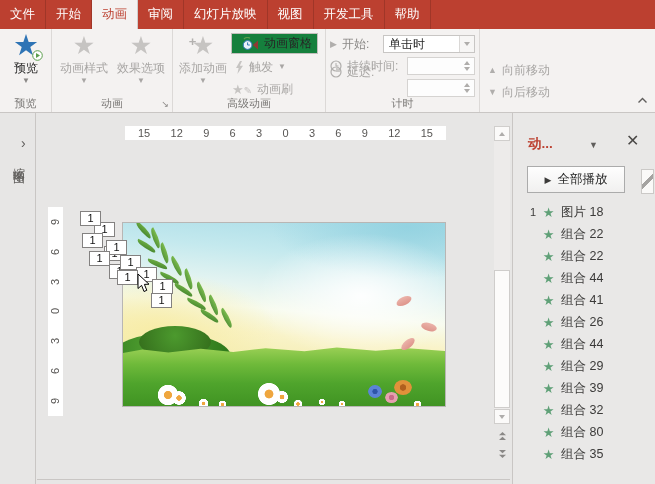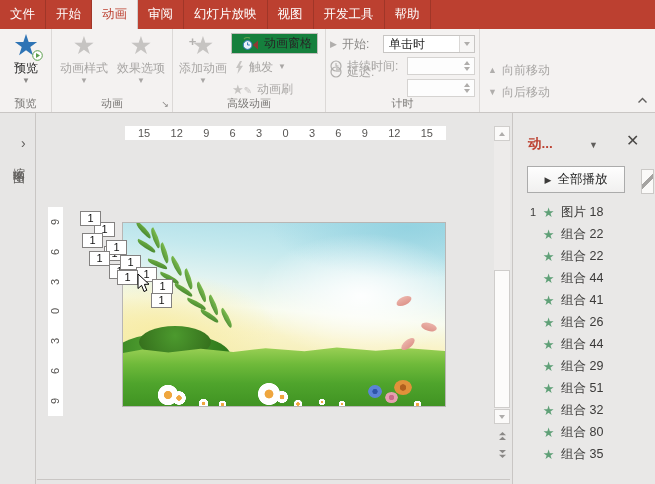--- a/index.html
+++ b/index.html
@@ -375,21 +375,21 @@
           <span class="lbl">组合 44</span>
         </div>
         <div class="item">
           <span class="num"></span>
           <span class="star">★</span>
           <span class="lbl">组合 29</span>
         </div>
         <div class="item">
           <span class="num"></span>
           <span class="star">★</span>
-          <span class="lbl">组合 51</span>
+          <span class="lbl">组合 39</span>
         </div>
         <div class="item">
           <span class="num"></span>
           <span class="star">★</span>
           <span class="lbl">组合 32</span>
         </div>
         <div class="item">
           <span class="num"></span>
           <span class="star">★</span>
           <span class="lbl">组合 80</span>

